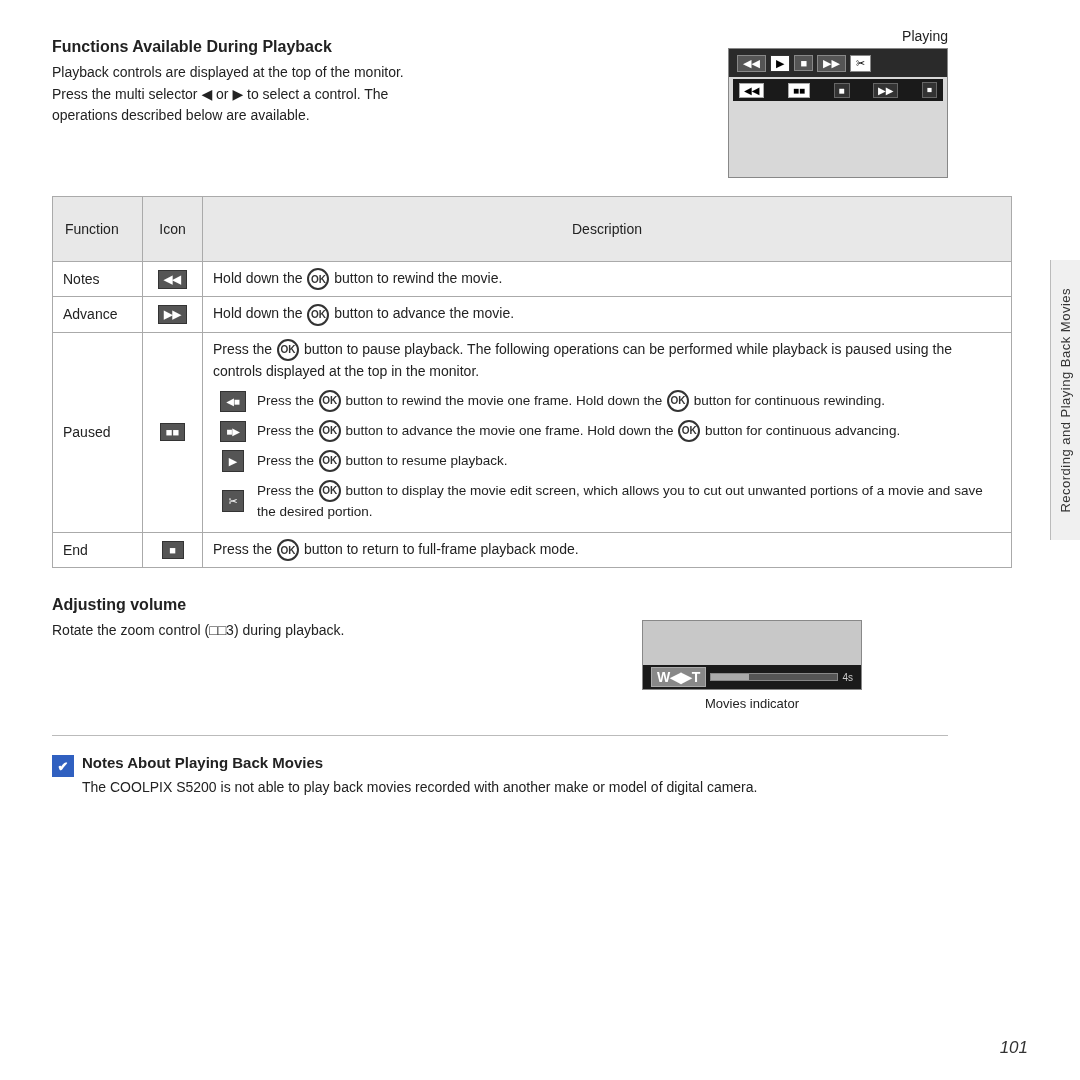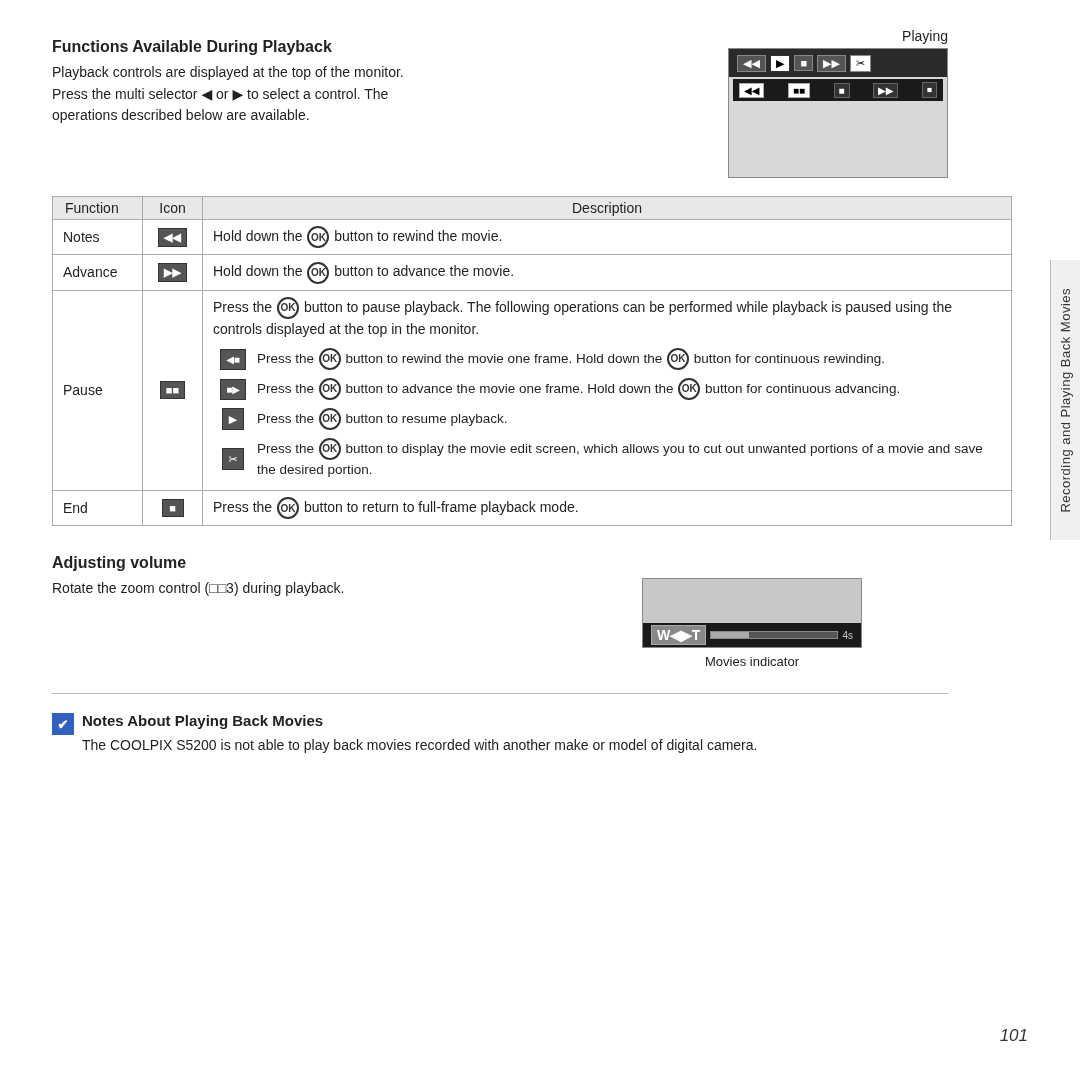--- a/index.html
+++ b/index.html
@@ -124,21 +124,21 @@
     .main-table {
       width: 960px;
       border-collapse: collapse;
       margin-bottom: 28px;
       font-size: 14px;
     }
 
     .main-table th {
       background: #e8e8e8;
       border: 1px solid #aaa;
-      padding: 3px 12px;
+      padding: 24px 12px;
       font-weight: normal;
       text-align: center;
     }
 
     .main-table th.left-th {
       text-align: left;
     }
 
     .main-table td {
       border: 1px solid #aaa;
@@ -324,21 +324,21 @@
     }
 
     .notes-text {
       font-size: 14px;
       line-height: 1.55;
     }
 
     
     .page-number {
       position: absolute;
-      bottom: 34px;
+      bottom: 22px;
       right: 52px;
       font-size: 17px;
       font-style: italic;
       color: #333;
     }
 
     
     .sidebar-tab {
       position: absolute;
       right: 0;
@@ -432,21 +432,21 @@
         <td class="func-col">Advance</td>
         <td class="icon-col">
           <span class="icon-box">▶▶</span>
         </td>
         <td class="desc-col">
           Hold down the <span class="ok-btn">OK</span> button to advance the movie.
         </td>
       </tr>
 
       <tr>
-        <td class="func-col">Pause</td>
+        <td class="func-col">Paused</td>
         <td class="icon-col">
           <span class="icon-box">■■</span>
         </td>
         <td class="desc-col">
           <div class="pause-cell-main">
             Press the <span class="ok-btn">OK</span> button to pause playback. The following operations can be performed while playback is paused using the controls displayed at the top in the monitor.
           </div>
           <table class="sub-table">
             <tbody>
                 <tr>

